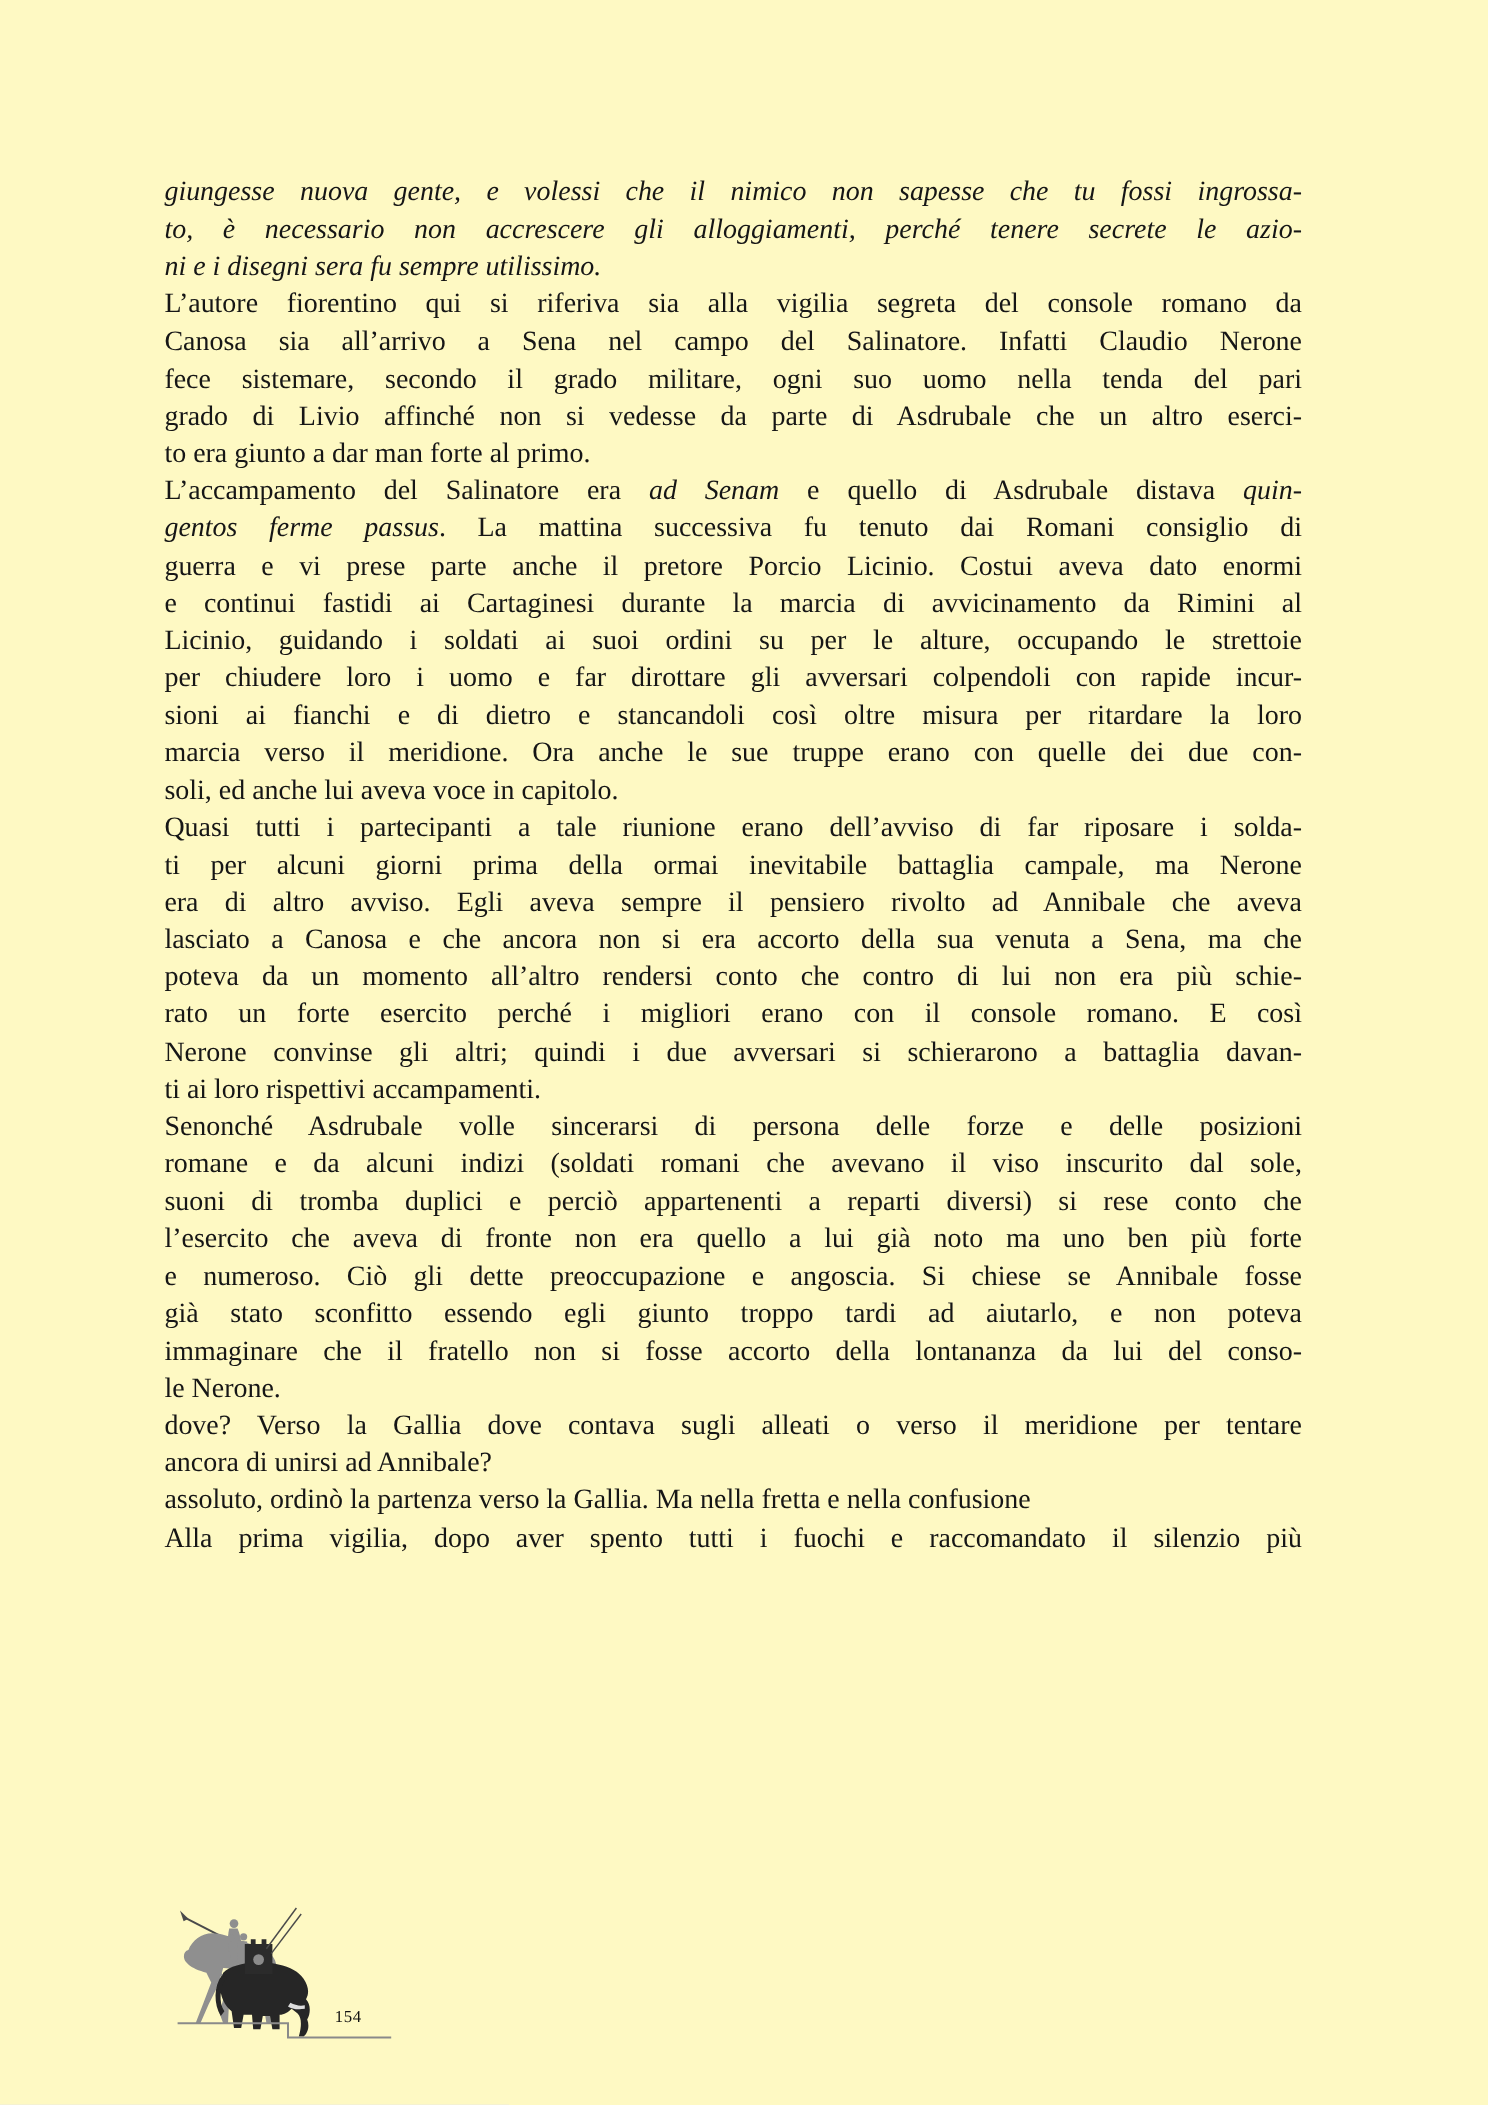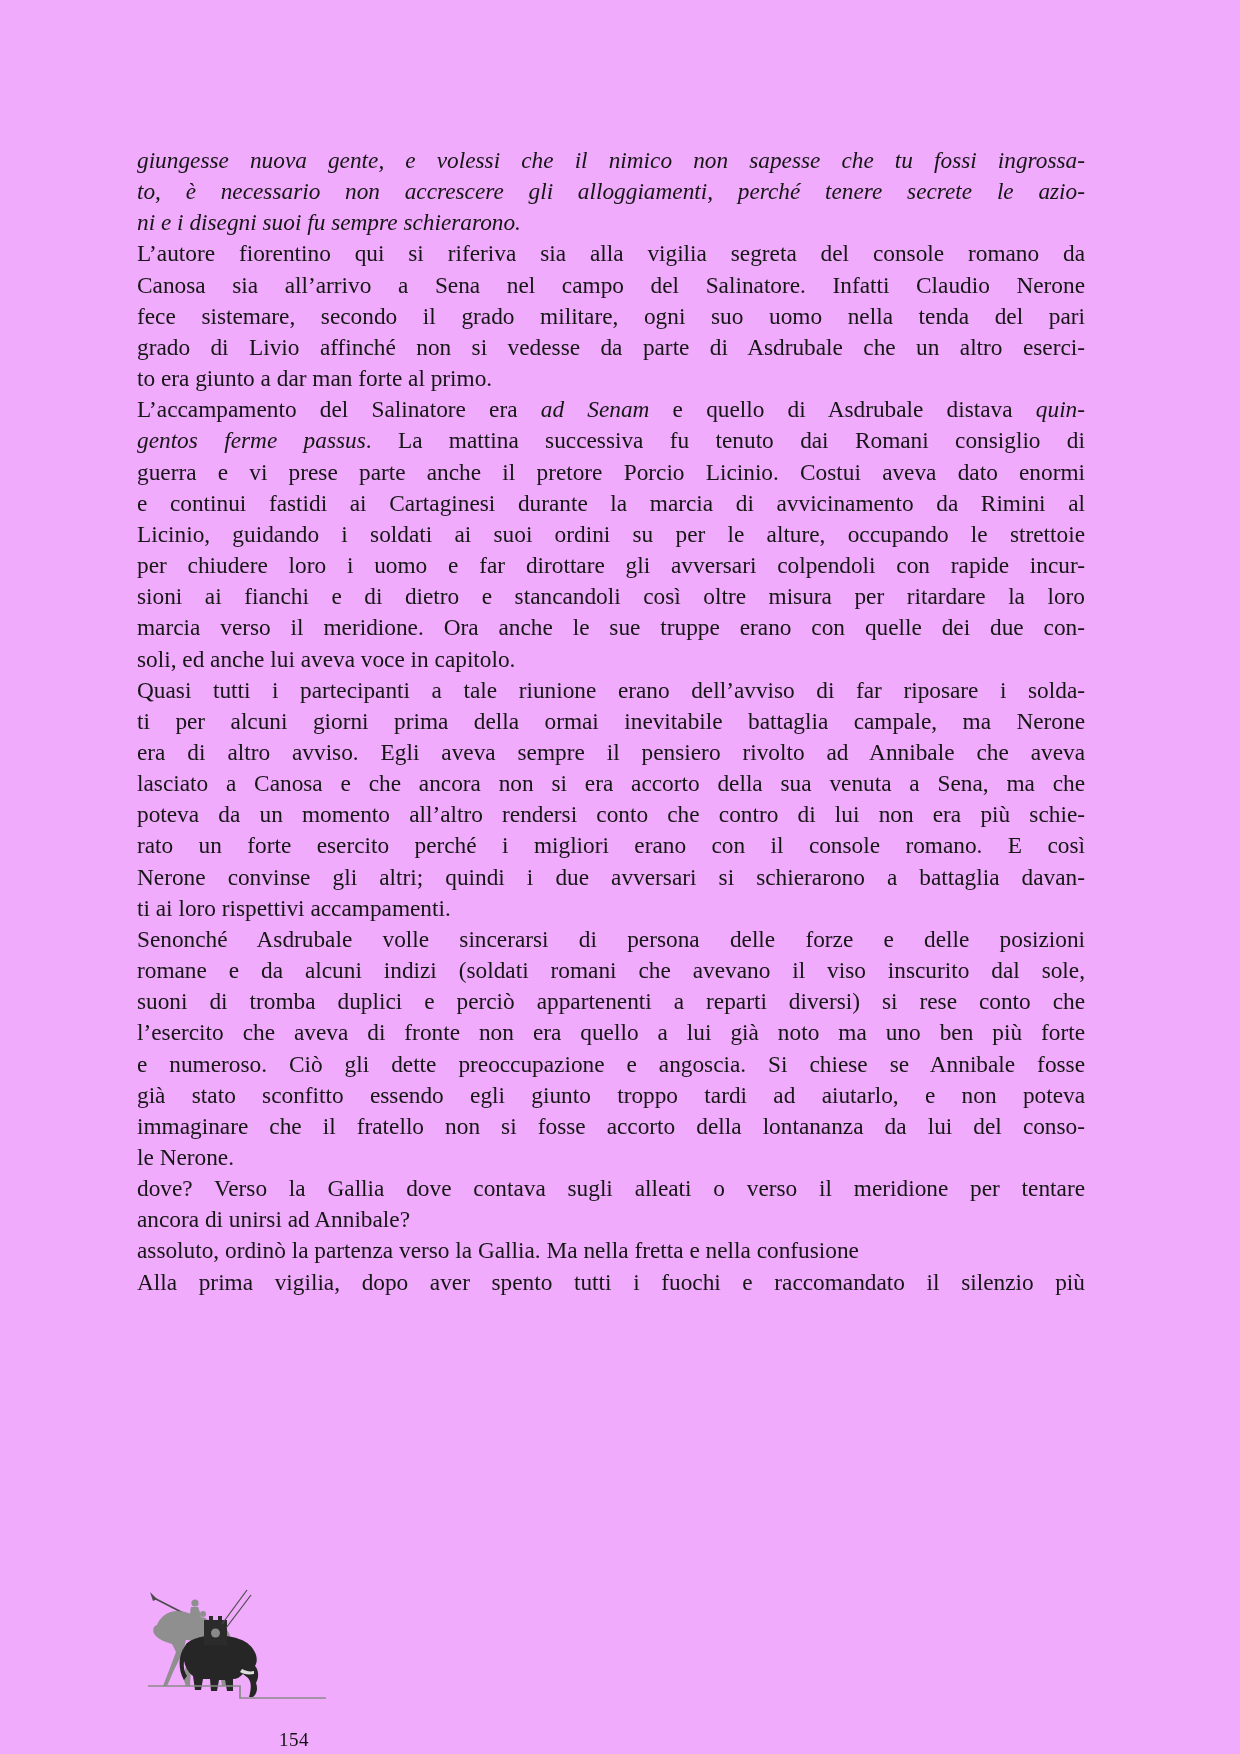--- a/index.html
+++ b/index.html
@@ -1,20 +1,20 @@
 <!DOCTYPE html>
 <html><head>
 <meta charset="utf-8">
 <style>
   html,body{margin:0;padding:0;background:#e8e8e8;}
   .sheet{
     position:relative;
     width:1240px;height:1754px;
     margin:0 auto;
-    background:#f0abfc;
+    background:#fef9c3;
     font-family:"Liberation Serif","DejaVu Serif",serif;
     color:#161616;
     overflow:hidden;
   }
   .text-block{
     position:absolute;
     left:137px;top:145px;width:948px;
   }
   .line{
     font-size:23.3px;
@@ -26,36 +26,36 @@
   }
   .line.last{text-align-last:left;}
   .it{font-style:italic;}
   .footer-art{
     position:absolute;
     left:140px;top:1584px;
     width:190px;height:118px;
   }
   .page-number{
     position:absolute;
-    left:279px;top:1730px;
-    font-size:19px;
+    left:279px;top:1672px;
+    font-size:14px;
     line-height:20.5px;
     color:#111111;
     letter-spacing:0.5px;
   }
 </style>
 </head>
 <body>
 
 <div class="sheet">
 
   <div class="text-block">
       <div class="line"><span class="it">giungesse nuova gente, e volessi che il nimico non sapesse che tu fossi ingrossa-</span></div>
       <div class="line"><span class="it">to, è necessario non accrescere gli alloggiamenti, perché tenere secrete le azio-</span></div>
-      <div class="line last"><span class="it">ni e i disegni suoi fu sempre schierarono.</span></div>
+      <div class="line last"><span class="it">ni e i disegni sera fu sempre utilissimo.</span></div>
       <div class="line"><span>L’autore fiorentino qui si riferiva sia alla vigilia segreta del console romano da</span></div>
       <div class="line"><span>Canosa sia all’arrivo a Sena nel campo del Salinatore. Infatti Claudio Nerone</span></div>
       <div class="line"><span>fece sistemare, secondo il grado militare, ogni suo uomo nella tenda del pari</span></div>
       <div class="line"><span>grado di Livio affinché non si vedesse da parte di Asdrubale che un altro eserci-</span></div>
       <div class="line last"><span>to era giunto a dar man forte al primo.</span></div>
       <div class="line"><span>L’accampamento del Salinatore era </span><span class="it">ad Senam</span><span> e quello di Asdrubale distava </span><span class="it">quin-</span></div>
       <div class="line"><span class="it">gentos ferme passus</span><span>. La mattina successiva fu tenuto dai Romani consiglio di</span></div>
       <div class="line"><span>guerra e vi prese parte anche il pretore Porcio Licinio. Costui aveva dato enormi</span></div>
       <div class="line"><span>e continui fastidi ai Cartaginesi durante la marcia di avvicinamento da Rimini al</span></div>
       <div class="line"><span>Licinio, guidando i soldati ai suoi ordini su per le alture, occupando le strettoie</span></div>

